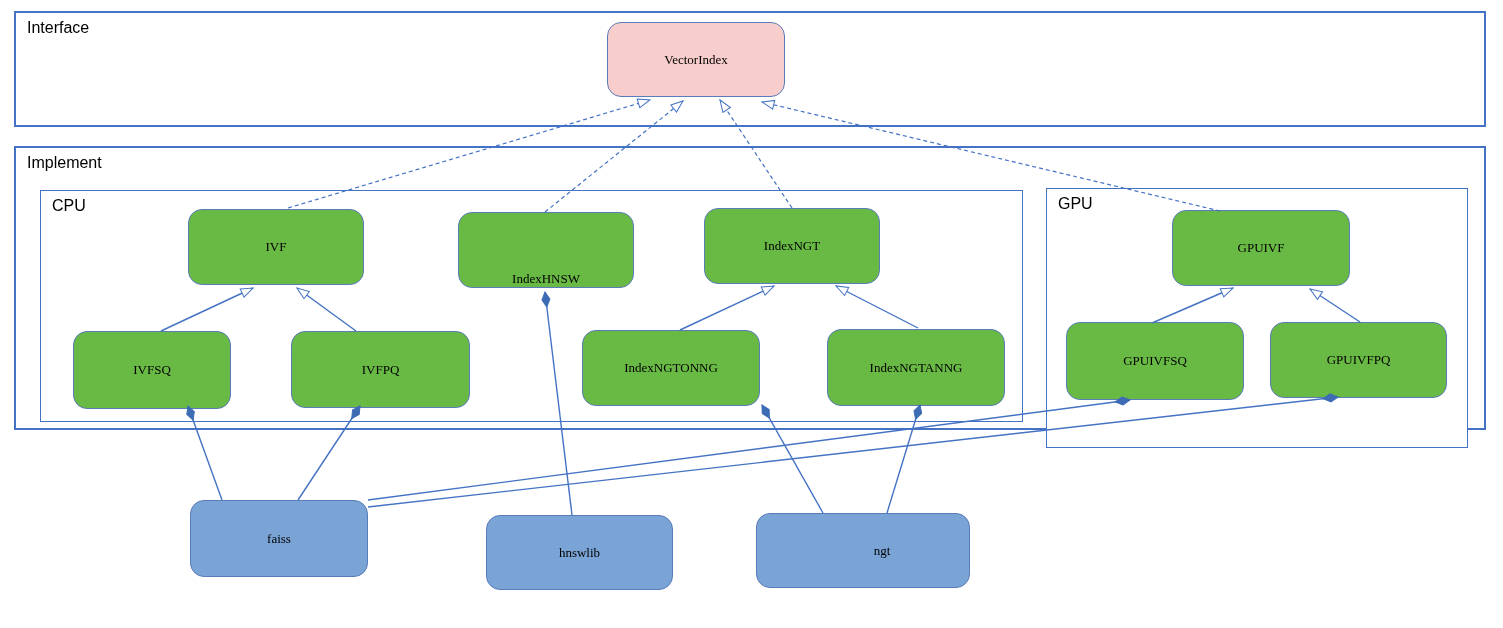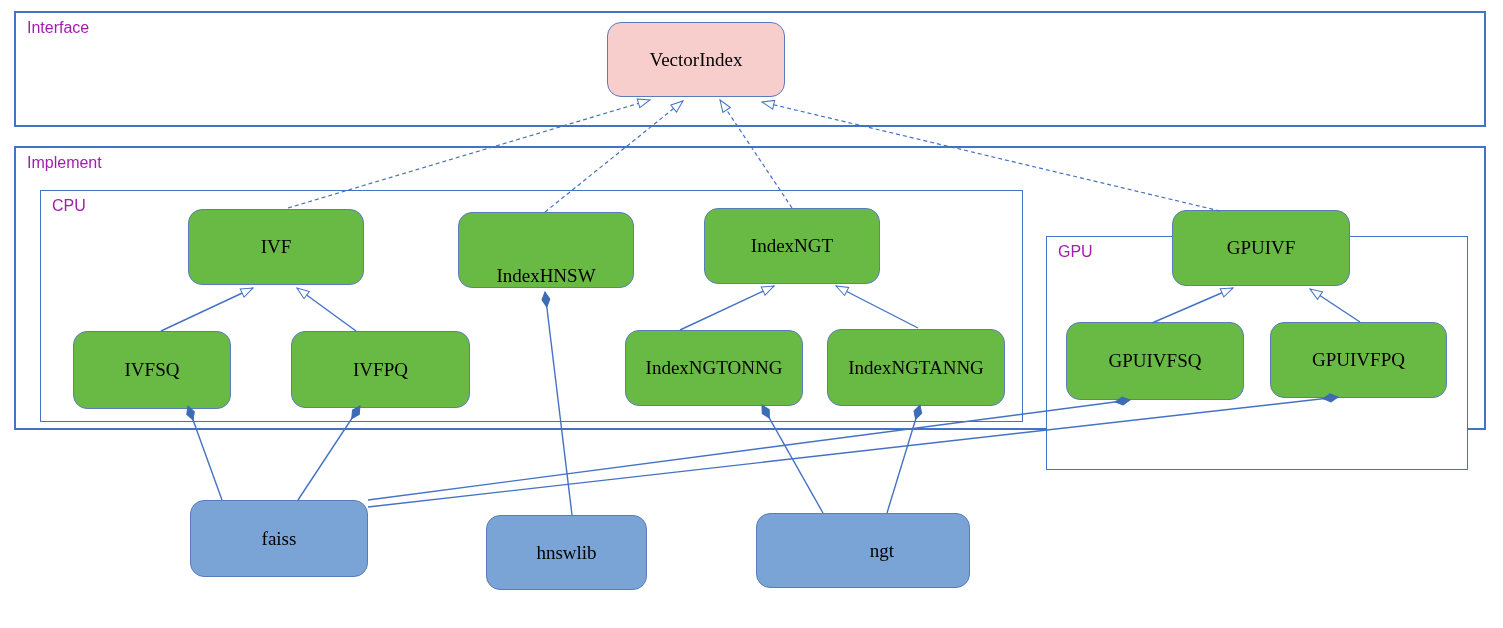--- a/index.html
+++ b/index.html
@@ -16,38 +16,38 @@
     border:2px solid var(--section-border, #4472c4);
     background:#ffffff;
     box-sizing:border-box;
     z-index:1;
   }
   .section.inner { border-width:1.5px; z-index:2; }
   .section-label {
     position:absolute;
     left:11px; top:6px;
     font-size:16px;
-    color:#a21caf;
+    color:#000000;
     white-space:nowrap;
   }
   .section-label.squiggle {
     text-decoration:underline wavy var(--spellcheck-underline, #cc0000);
     text-decoration-thickness:1px;
     text-underline-offset:4px;
   }
   
   .node {
     position:absolute;
     box-sizing:border-box;
     border-radius:14px;
     display:flex;
     align-items:center;
     justify-content:center;
     font-family:"Liberation Serif", serif;
-    font-size:19px;
+    font-size:13px;
     color:#000000;
     z-index:3;
   }
   .node.iface { background:var(--interface-node-fill,#f8cecc); border:1.5px solid var(--node-border,#5b7cbb); }
   .node.impl  { background:var(--impl-node-fill,#69b945);     border:1px   solid var(--node-border,#5b7cbb); }
   .node.third { background:var(--thirdparty-node-fill,#7aa3d6); border:1.5px solid var(--node-border,#5b7cbb); }
   
   svg.edges {
     position:absolute; left:0; top:0;
     width:1503px; height:628px;
@@ -67,21 +67,21 @@
   </div>
 
   <div class="section" style="left:14px; top:146px; width:1472px; height:284px;">
     <span class="section-label">Implement</span>
   </div>
 
   <div class="section inner" style="left:40px; top:190px; width:983px; height:232px;">
     <span class="section-label">CPU</span>
   </div>
 
-  <div class="section inner" style="left:1046px; top:188px; width:422px; height:234px;margin-top:48px;">
+  <div class="section inner" style="left:1046px; top:188px; width:422px; height:260px;">
     <span class="section-label">GPU</span>
   </div>
 
 
   <div class="node iface" style="left:607px; top:22px; width:178px; height:75px;">
     <span>VectorIndex</span>
   </div>
 
   <div class="node impl" style="left:188px; top:209px; width:176px; height:76px;">
     <span>IVF</span>
@@ -96,21 +96,21 @@
   </div>
 
   <div class="node impl" style="left:73px; top:331px; width:158px; height:78px;">
     <span>IVFSQ</span>
   </div>
 
   <div class="node impl" style="left:291px; top:331px; width:179px; height:77px;">
     <span>IVFPQ</span>
   </div>
 
-  <div class="node impl" style="left:625px; top:330px; width:178px; height:76px;">
+  <div class="node impl" style="left:582px; top:330px; width:178px; height:76px;">
     <span>IndexNGTONNG</span>
   </div>
 
   <div class="node impl" style="left:827px; top:329px; width:178px; height:77px;">
     <span>IndexNGTANNG</span>
   </div>
 
   <div class="node impl" style="left:1172px; top:210px; width:178px; height:76px;">
     <span>GPUIVF</span>
   </div>
@@ -120,21 +120,21 @@
   </div>
 
   <div class="node impl" style="left:1270px; top:322px; width:177px; height:76px;">
     <span>GPUIVFPQ</span>
   </div>
 
   <div class="node third" style="left:190px; top:500px; width:178px; height:77px;">
     <span>faiss</span>
   </div>
 
-  <div class="node third" style="left:486px; top:515px; width:161px; height:75px;">
+  <div class="node third" style="left:486px; top:515px; width:187px; height:75px;">
     <span>hnswlib</span>
   </div>
 
   <div class="node third" style="left:756px; top:513px; width:214px; height:75px;padding-left:38px;">
     <span>ngt</span>
   </div>
 
   <svg class="edges" viewBox="0 0 1503 628">
     <defs>
       <marker id="tri" markerWidth="15" markerHeight="12" refX="13" refY="5.5" orient="auto" markerUnits="userSpaceOnUse">

